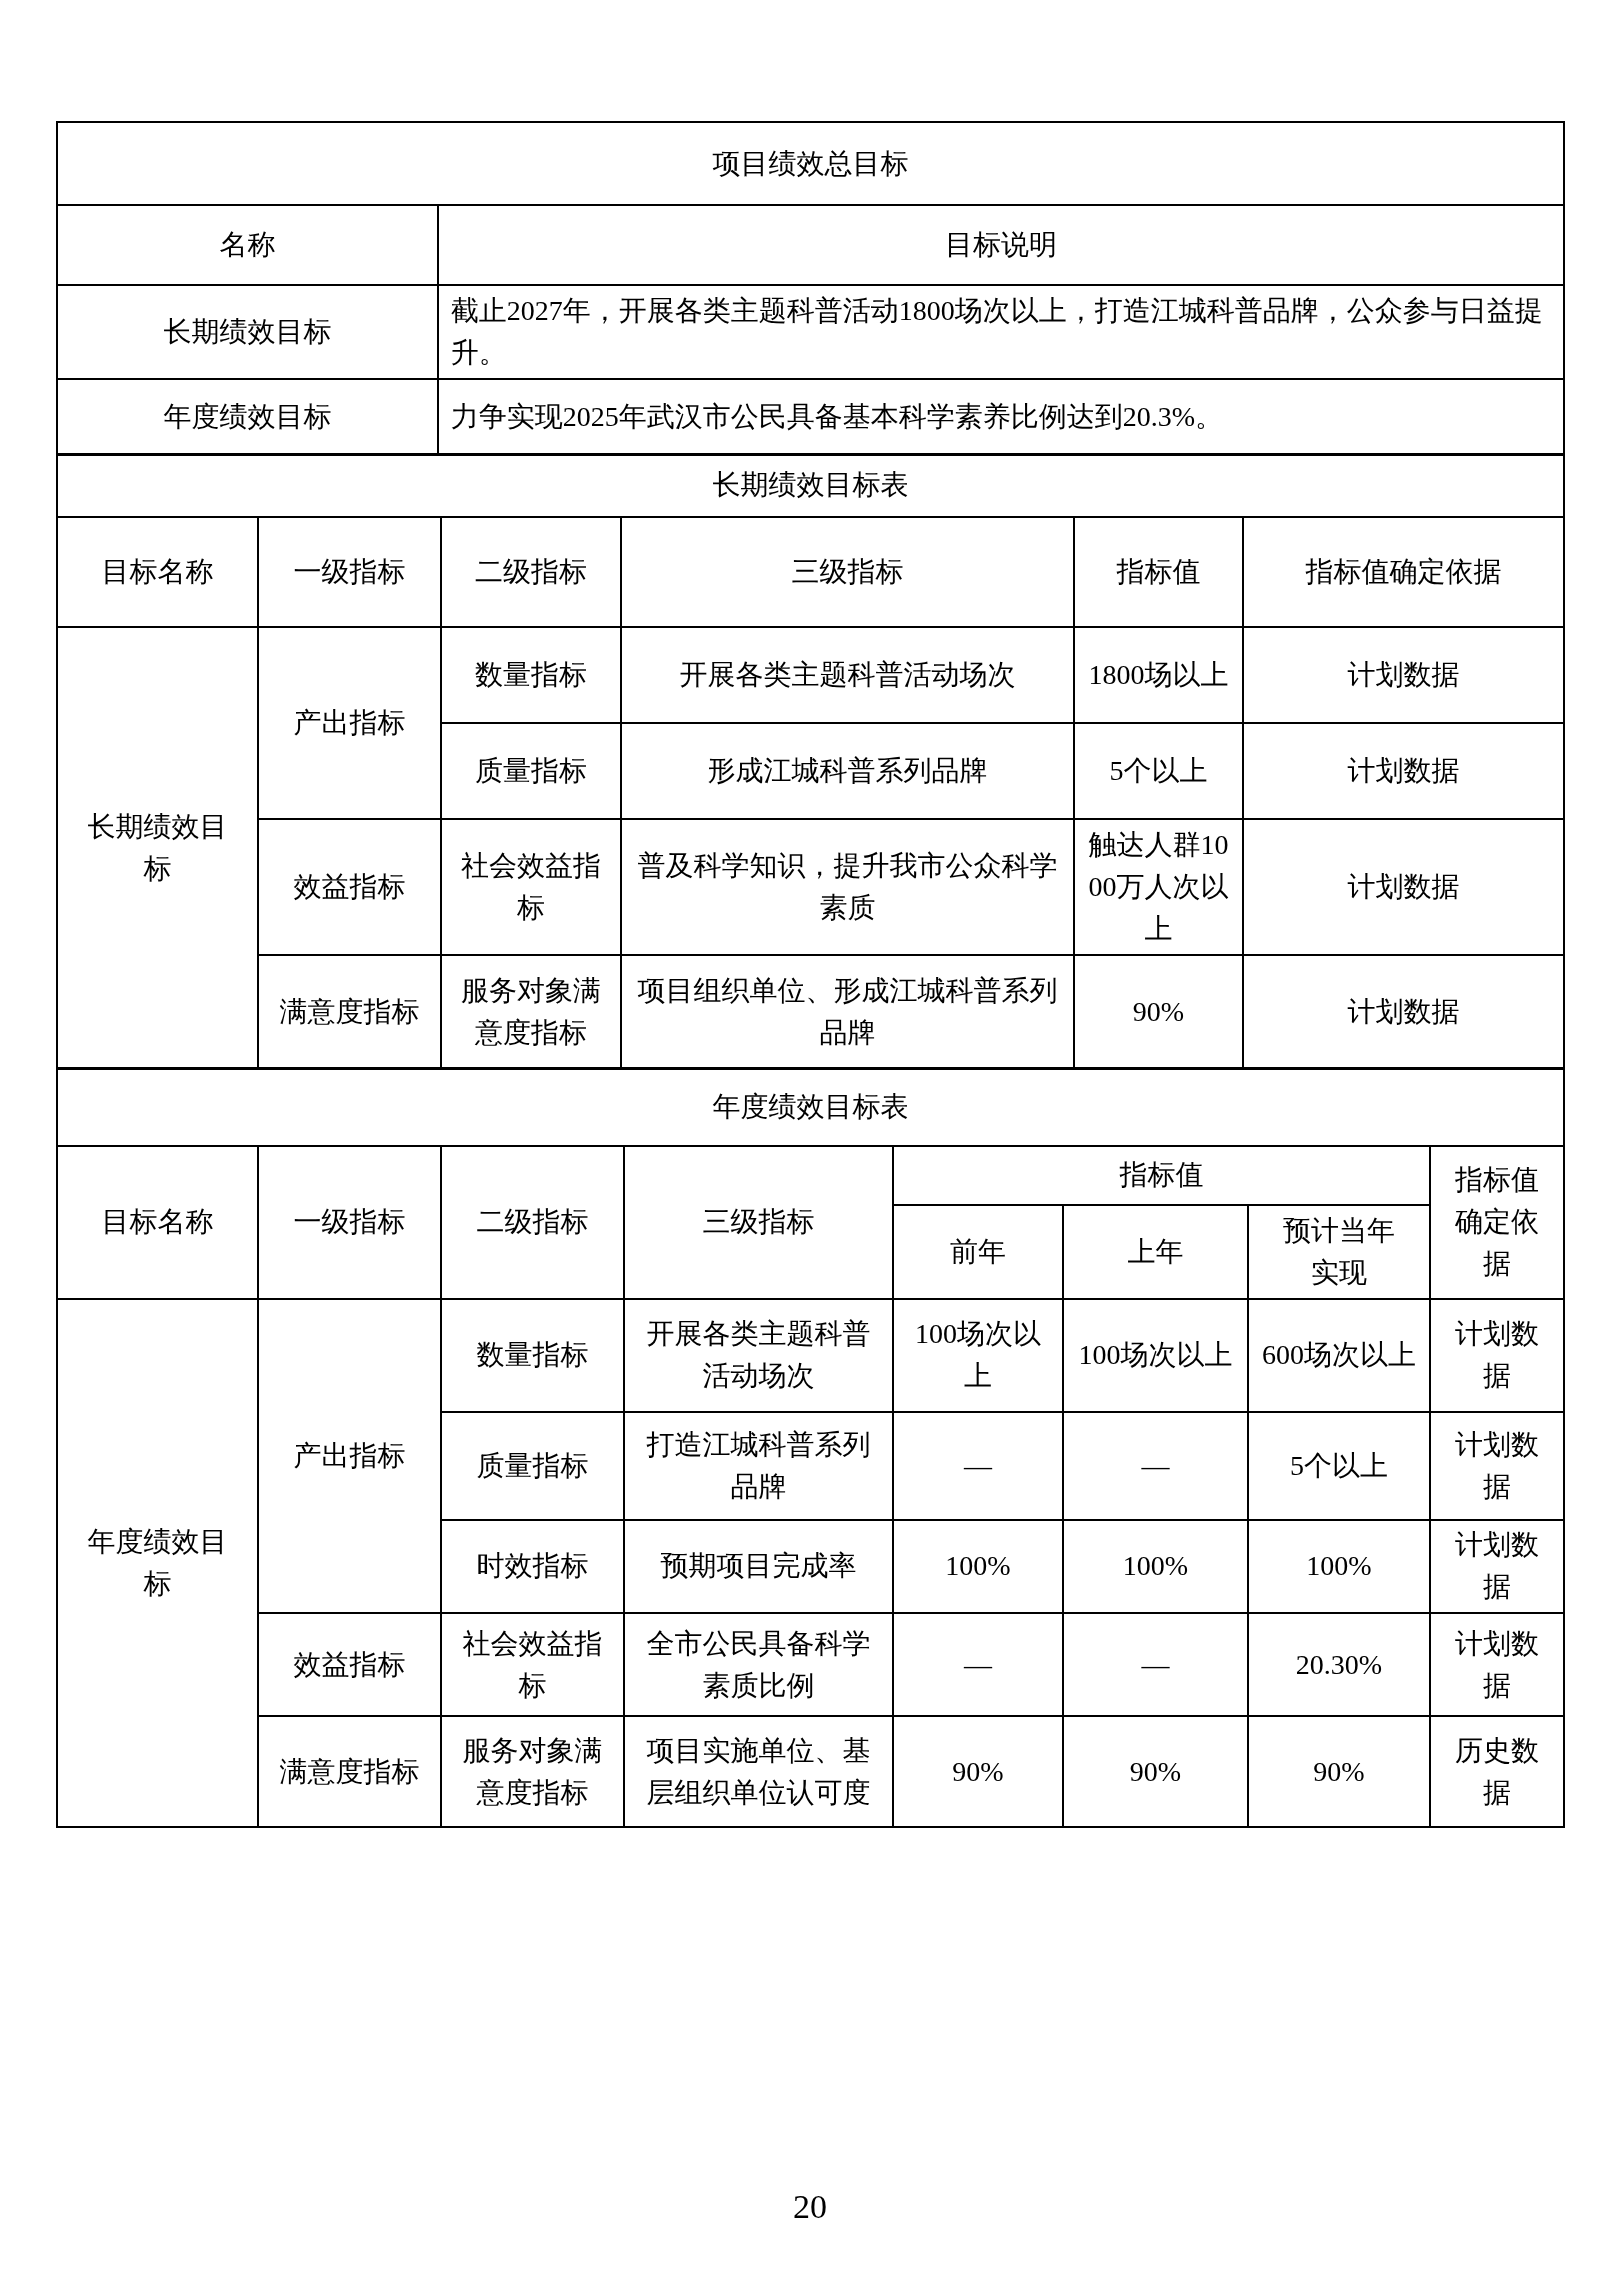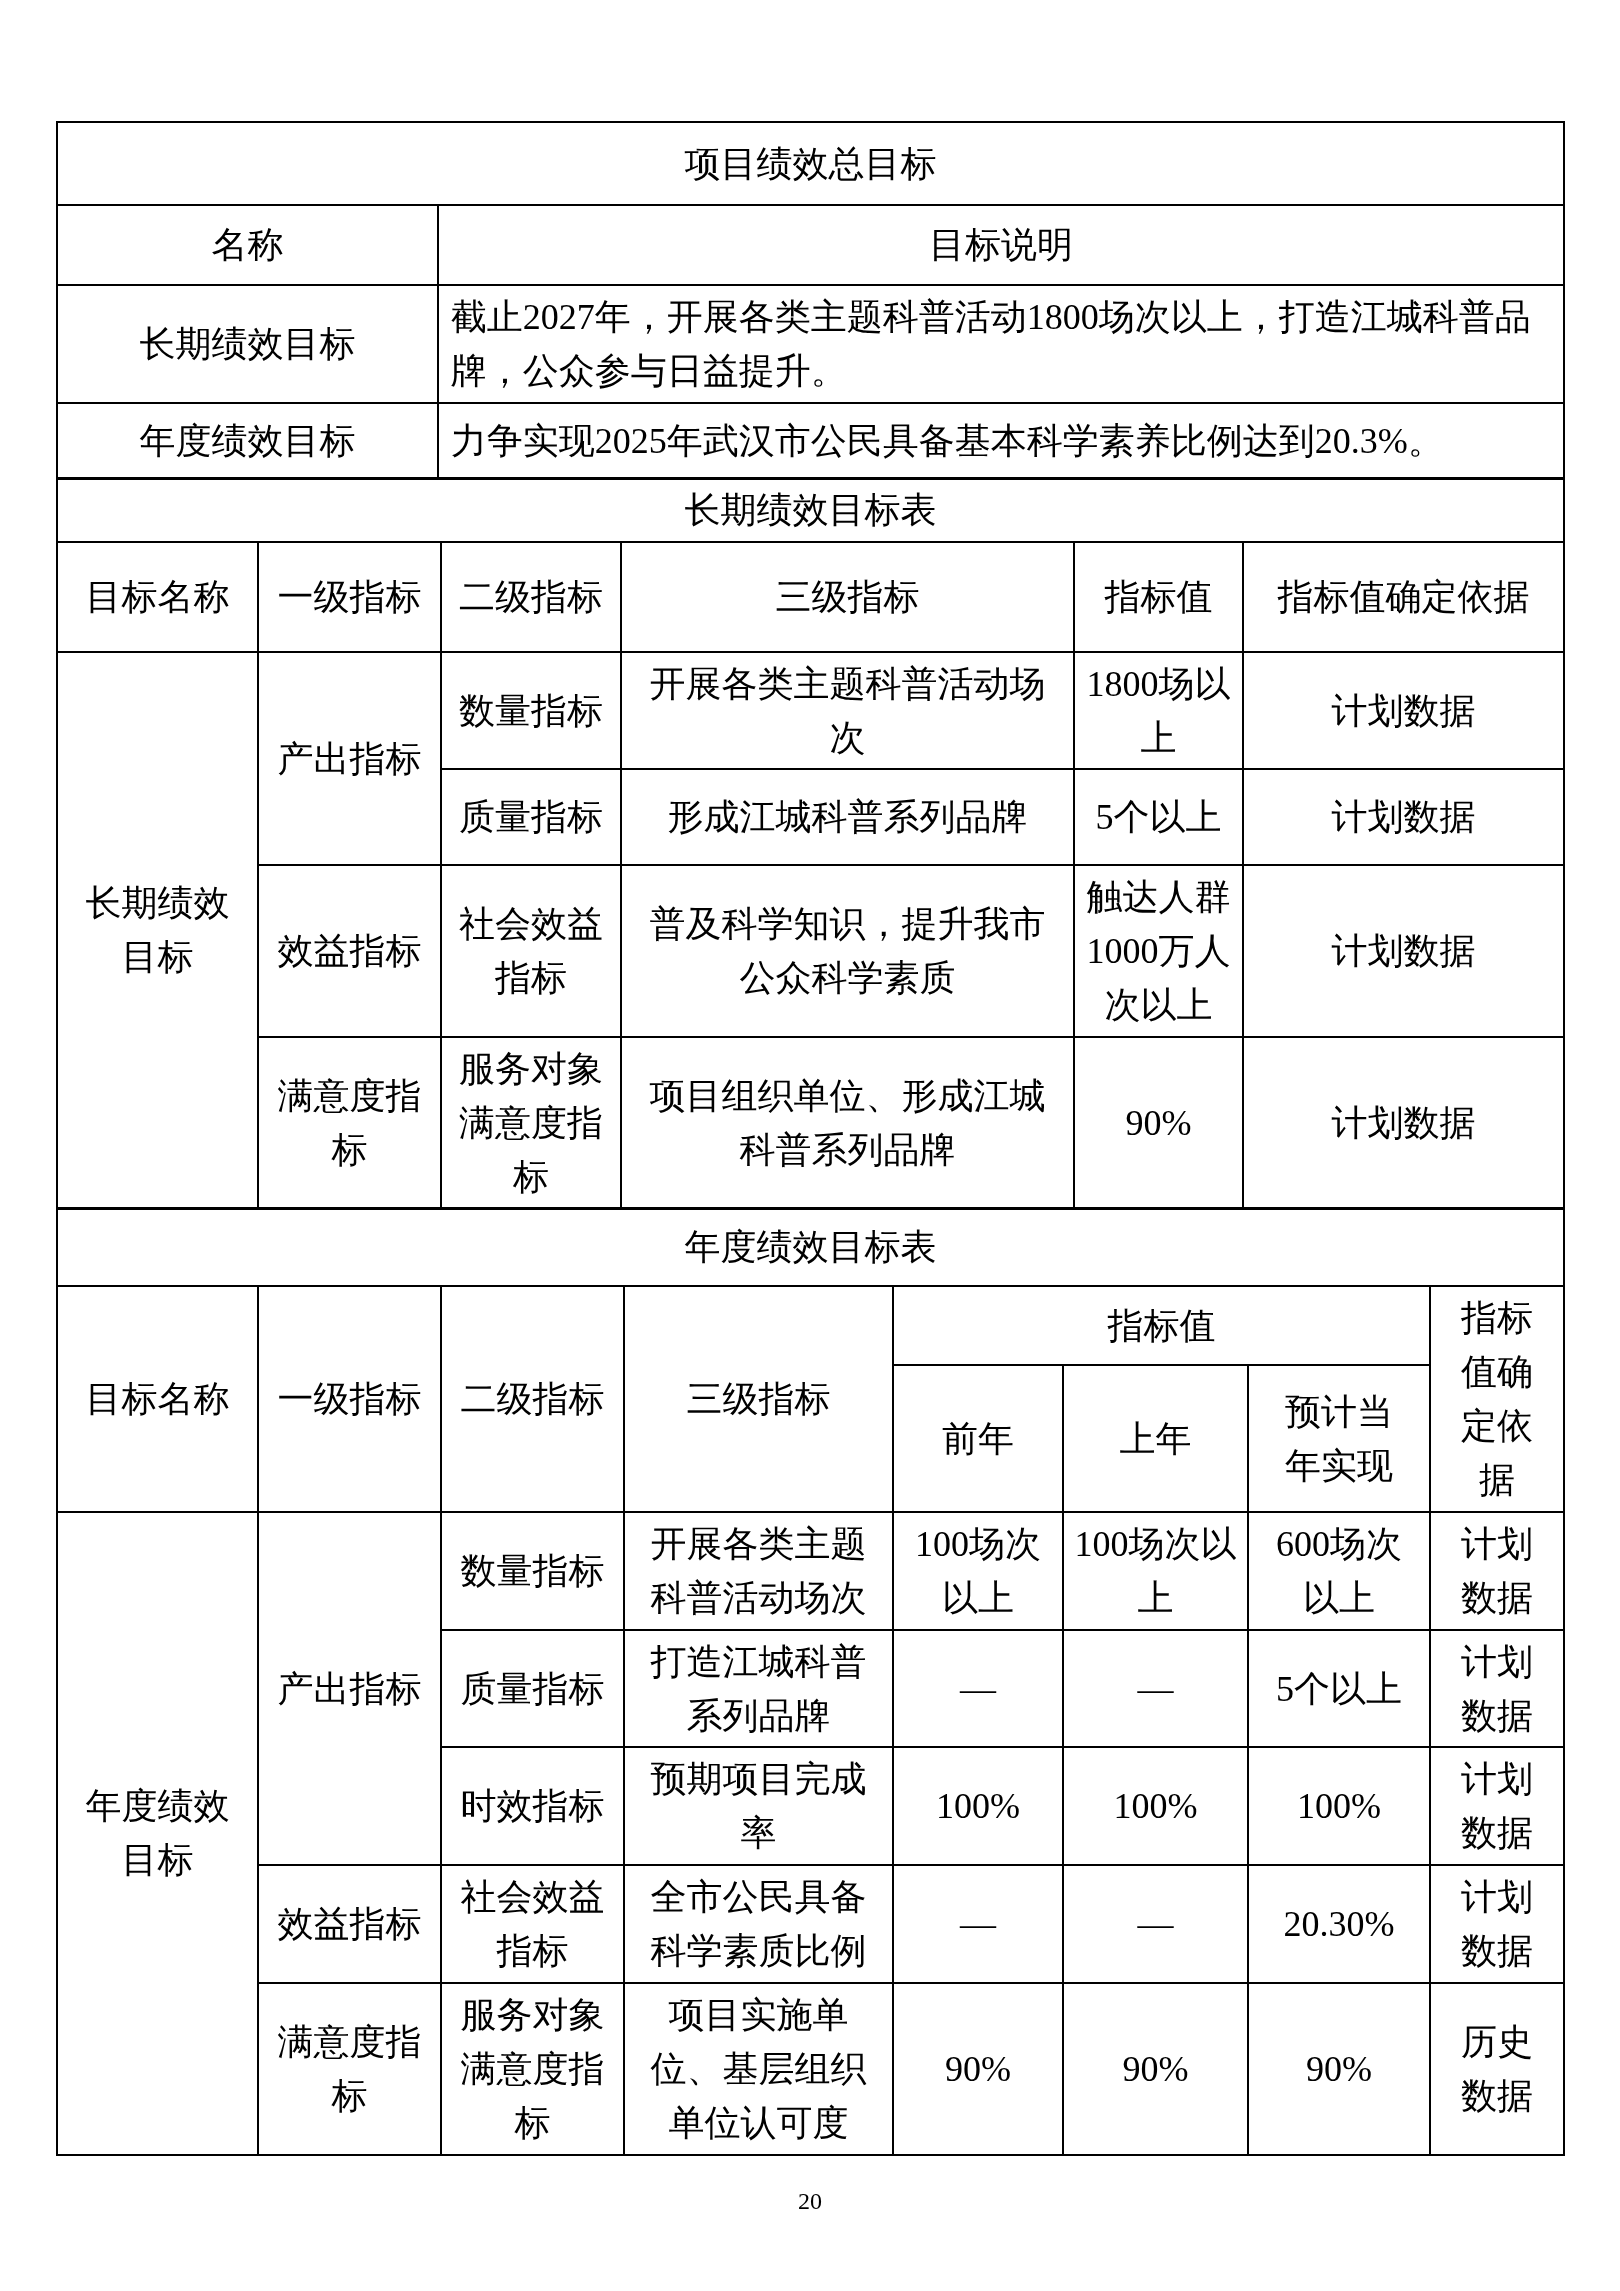--- a/index.html
+++ b/index.html
@@ -8,21 +8,21 @@
     width:1620px;height:2292px;
     background:#ffffff;
     font-family:"Liberation Serif","DejaVu Serif",serif;
     color:#000;
   }
   .tables{position:absolute;left:56px;top:121px;width:1509px;}
   table{
     width:100%;
     border-collapse:collapse;
     table-layout:fixed;
-    font-size:36px;
+    font-size:28px;
     line-height:1.5;
   }
   table.t2,table.t3{margin-top:-2.9px;}
   td{
     border:2.9px solid #000;
     text-align:center;
     vertical-align:middle;
     padding:3.9px 9.8px;
     overflow:hidden;
     word-break:break-all;
@@ -31,21 +31,21 @@
   td.goalcol{padding:3.9px 17.6px;}
   td.padw{padding:3.9px 23.5px;}
   td.basis{padding:3.9px 12.7px;}
   tr.h85{height:83px;}  tr.h82{height:80px;}  tr.h88{height:86px;}  tr.h78{height:76px;}
   tr.h64{height:63px;padding-left:8px;}  tr.h112{height:110px;} tr.h98{height:96px;} tr.h134{height:131px;}
   tr.h116{height:114px;} tr.h80{height:78px;margin-top:20px;} tr.h60{height:59px;} tr.h86{height:84px;}
   tr.h115{height:113px;} tr.h110{height:108px;} tr.h95{height:93px;} tr.h105{height:103px;}
   tr.h113{height:111px;}
   .page-number{
     position:absolute;left:0;top:2188px;width:100%;
-    text-align:center;font-size:24px;
+    text-align:center;font-size:34px;
   }
 </style>
 </head>
 <body>
 
 <div class="page">
   <div class="tables">
 
     <table class="t1">
       <colgroup>

